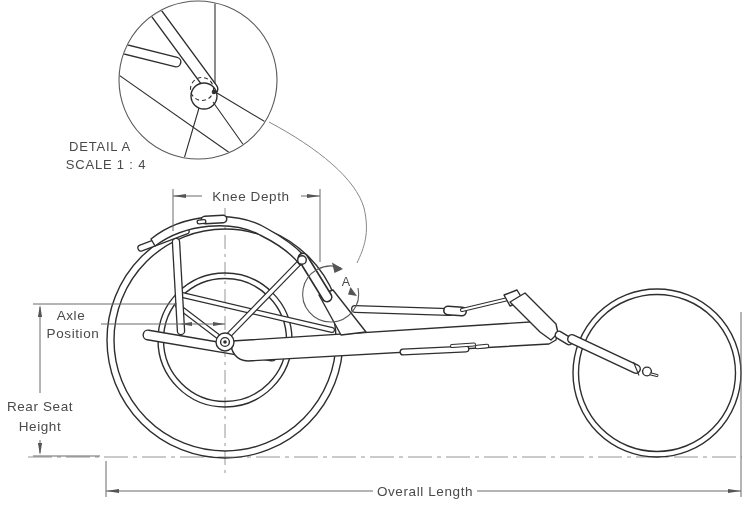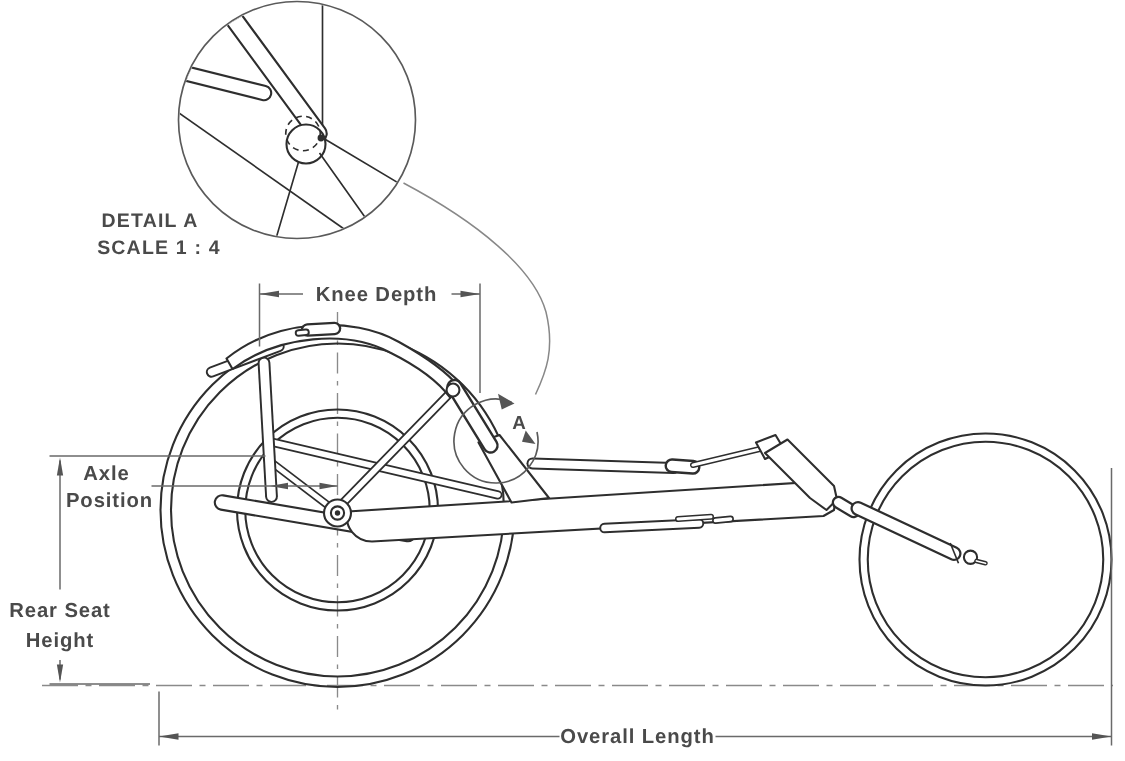--- a/index.html
+++ b/index.html
@@ -1,17 +1,17 @@
 <!DOCTYPE html>
 <html><head>
 <meta charset="utf-8">
 <style>
   html,body{margin:0;padding:0;background:#fff;}
   .canvas{position:relative;width:750px;height:507px;background:#fff;overflow:hidden;
-          font-family:"Liberation Sans", sans-serif;font-weight:bold;}
+          font-family:"Liberation Sans", sans-serif;}
   svg{display:block;}
   .geo{stroke:#2e2e2e;stroke-width:1.4;fill:none;}
   .thin{stroke:#2e2e2e;stroke-width:1.1;fill:none;}
   .fillw{fill:#ffffff;stroke:#2e2e2e;stroke-width:1.4;stroke-linejoin:round;}
   .tube-o{stroke:#2e2e2e;fill:none;stroke-linecap:round;}
   .tube-i{stroke:#ffffff;fill:none;stroke-linecap:round;}
   .cl{stroke:#8a8a8a;stroke-width:0.9;fill:none;}
   .dim{stroke:#6a6a6a;stroke-width:1;fill:none;}
   .dimarrow{fill:#555555;stroke:none;}
   .dimtext{font-size:13.5px;fill:#4a4a4a;letter-spacing:0.6px;}

